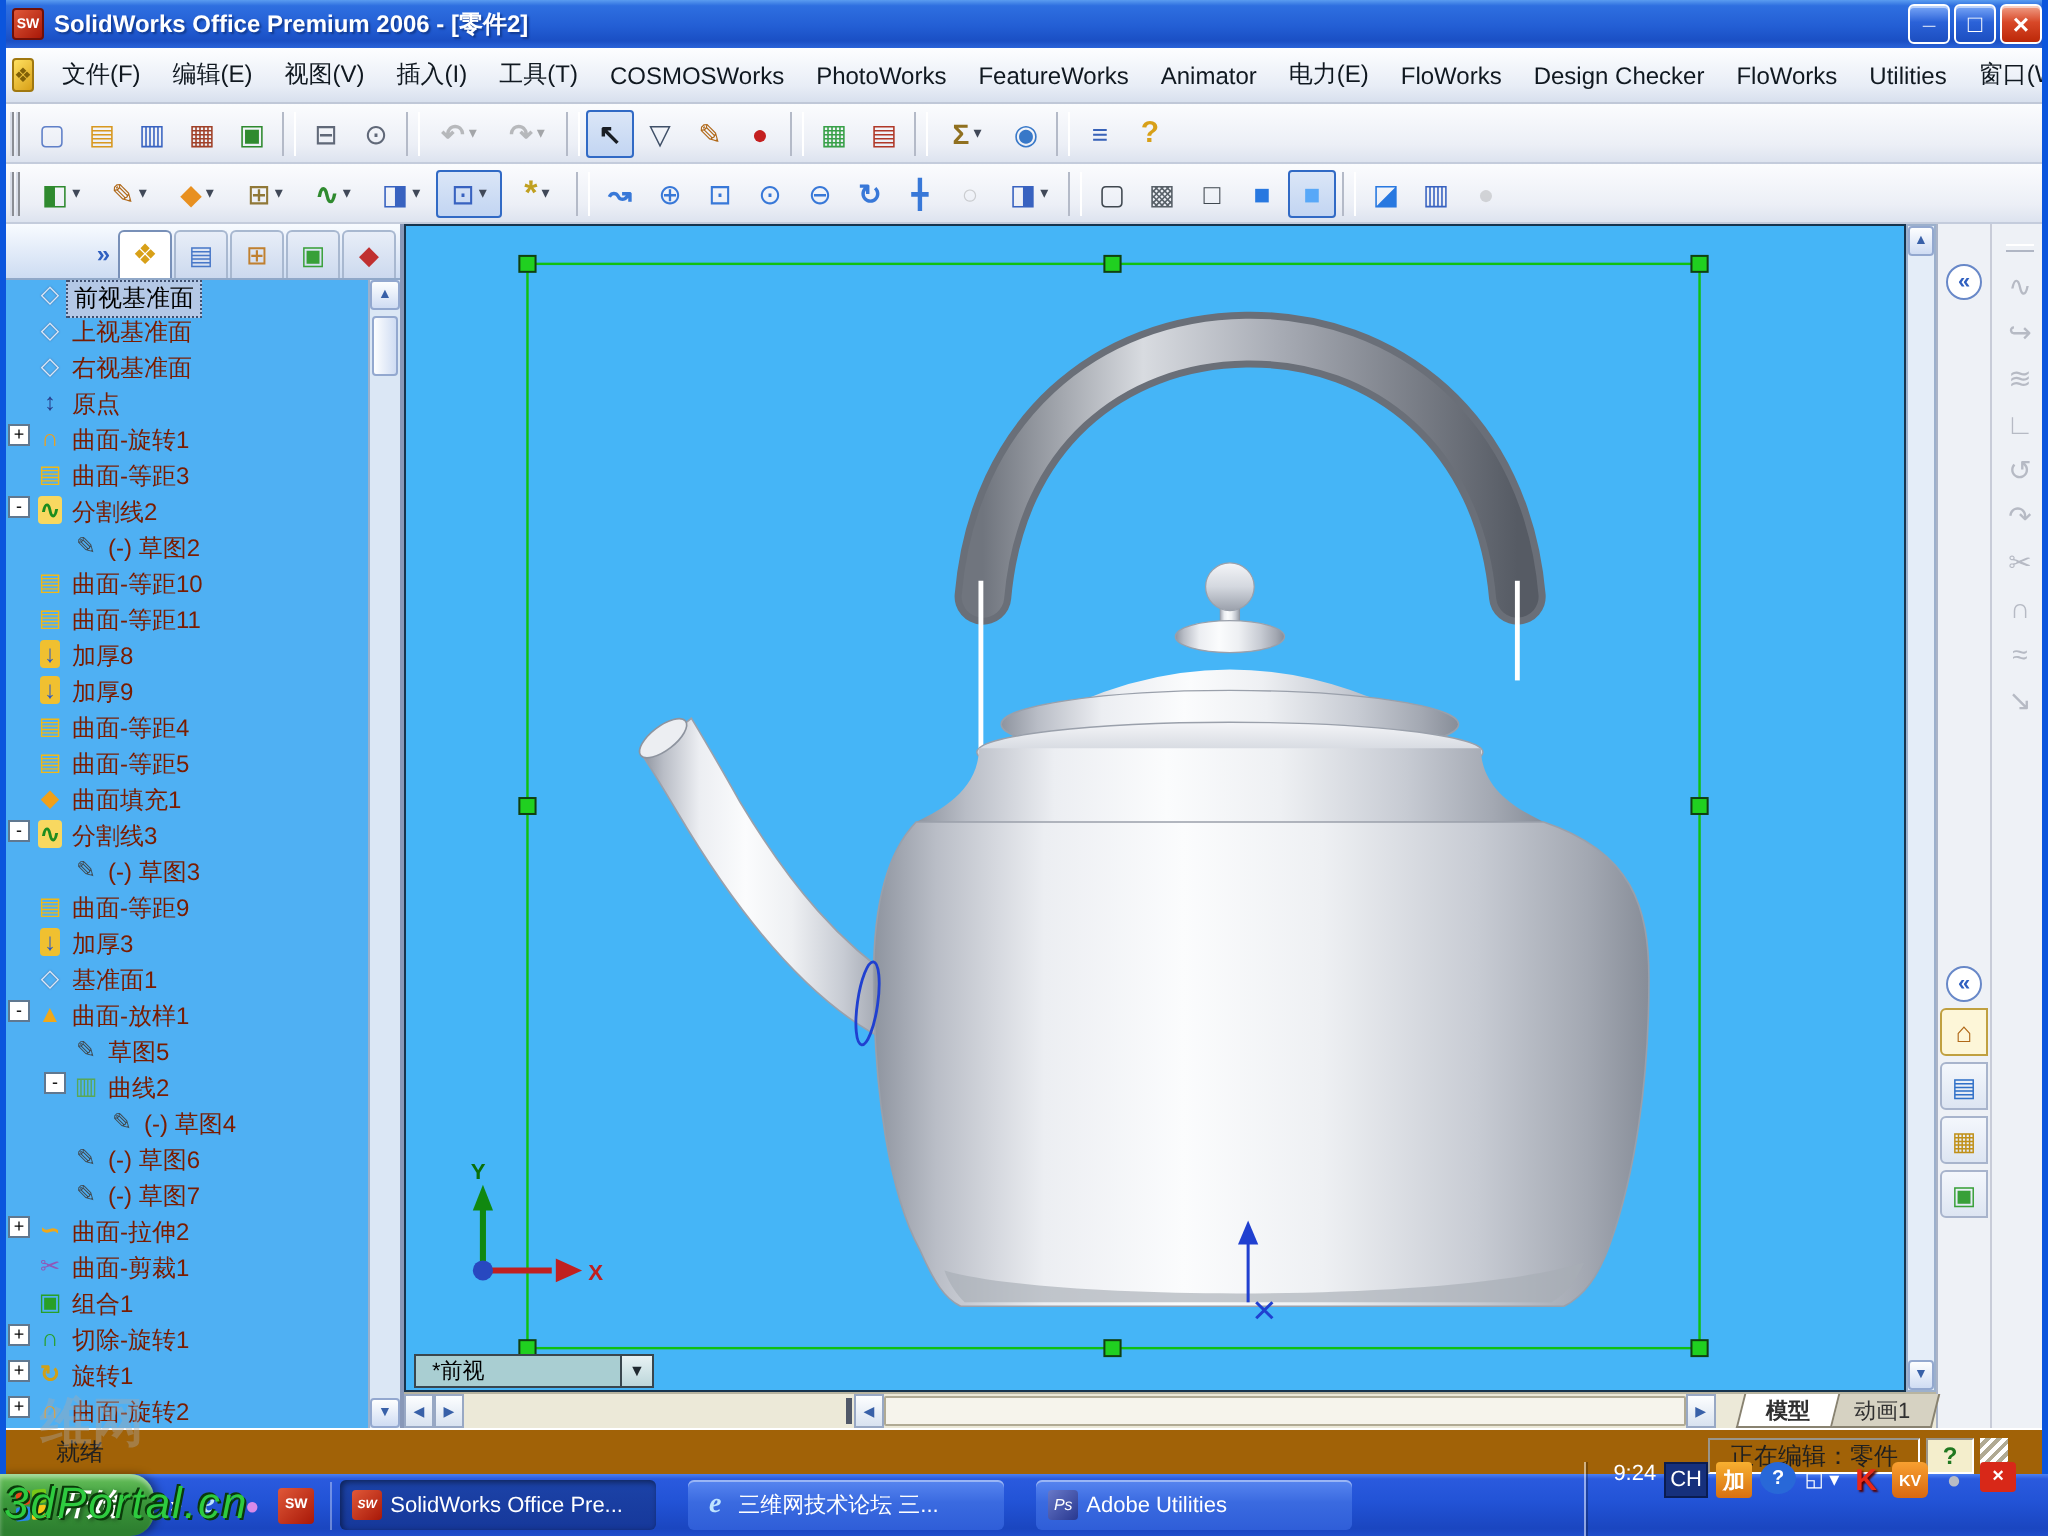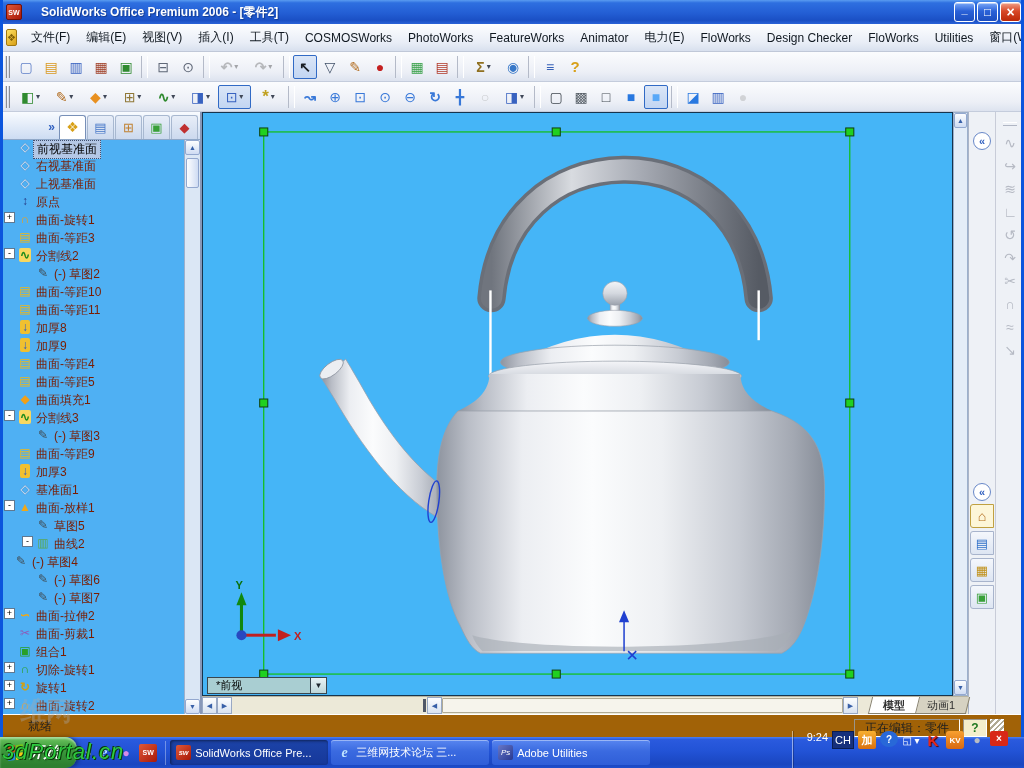--- a/index.html
+++ b/index.html
@@ -3,21 +3,21 @@
 <meta charset="utf-8">
 <style>
 *{box-sizing:border-box;margin:0;padding:0;user-select:none}
 html,body{width:1024px;height:768px;overflow:hidden}
 body{font-family:"Liberation Sans",sans-serif;font-size:12px}
 .app{position:relative;width:1024px;height:768px;background:#ece9d8;overflow:hidden}
 .edge{position:absolute;top:0;width:3px;height:737px;background:#0b55dd;z-index:40}
 .edgeL{left:0}.edgeR{right:0}
 
 
-.titlebar{height:24px;background:linear-gradient(180deg,#5a9cf0 0%,#2e6fe0 12%,#235ed4 55%,#1a4fc4 85%,#2a63d8 100%);display:flex;align-items:center;padding:0 3px 0 6px;gap:19px}
+.titlebar{height:24px;background:linear-gradient(180deg,#5a9cf0 0%,#2e6fe0 12%,#235ed4 55%,#1a4fc4 85%,#2a63d8 100%);display:flex;align-items:center;padding:0 3px 0 6px;gap:5px}
 .swlogo{width:16px;height:16px;background:linear-gradient(135deg,#e05838,#a81808);border:1px solid #701008;border-radius:2px;color:#fff;font-size:7px;font-weight:bold;display:flex;align-items:center;justify-content:center}
 .swlogo::before{content:"SW"}
 .title{color:#fff;font-weight:bold;font-size:12px;text-shadow:1px 1px 1px #123a90;flex:1;white-space:nowrap}
 .winbtns{display:flex;gap:2px}
 .wbtn{width:21px;height:20px;border-radius:3px;border:1px solid #fff;color:#fff;font-weight:bold;font-size:11px;display:flex;align-items:center;justify-content:center;background:linear-gradient(180deg,#7aa8f8,#2b62d8 45%,#1c4ec0);box-shadow:inset 0 1px 0 rgba(255,255,255,.5)}
 .wbtn.close{background:linear-gradient(180deg,#f0a088,#d84828 45%,#bc2808)}
 .wbtn.min::before{content:"_";position:relative;top:-3px}
 .wbtn.max::before{content:"□";font-size:12px}
 .wbtn.close::before{content:"×";font-size:14px}
 
@@ -92,21 +92,21 @@
 .ic-fm1::before{content:"❖";color:#d8a018;font-size:14px}
 .ic-fm2::before{content:"▤";color:#4878c8;font-size:13px}
 .ic-fm3::before{content:"⊞";color:#c08030;font-size:13px}
 .ic-fm4::before{content:"▣";color:#38a038;font-size:13px}
 .ic-fm5::before{content:"◆";color:#c03030;font-size:13px}
 .chev{margin-left:auto;color:#3060c0;font-weight:bold;font-size:12px;padding:0 3px}
 .chev::before{content:"»"}
 .treewrap{flex:1;position:relative;overflow:hidden}
 .tree{position:absolute;inset:0 17px 0 0;overflow:hidden}
 .trow{height:18px;display:flex;align-items:flex-start;white-space:nowrap;color:#7a1c00}
-.ind0{padding-left:4px}.ind1{padding-left:22px}.ind2{}
+.ind0{padding-left:4px}.ind1{padding-left:22px}.ind2{padding-left:40px}
 .exp{width:11px;height:11px;margin-right:2px;flex:none;font-size:9px;line-height:9px;text-align:center;color:#000}
 .exp.box{border:1px solid #607890;background:#fff}
 .ti{width:16px;flex:none;text-align:center;font-style:normal}
 .ti::before{font-size:12px}
 .ti-plane::before{content:"◇";color:#dce8f8;text-shadow:0 0 1px #406090}
 .ti-origin::before{content:"↕";color:#28408c;font-weight:bold}
 .ti-revsurf::before{content:"∩";color:#f0a018;font-weight:bold}
 .ti-offsurf::before{content:"▤";color:#f0b818}
 .ti-split::before{content:"∿";color:#1e8c1e;font-weight:bold;background:#f8d860;border-radius:2px;padding:0 1px}
 .ti-sketch::before{content:"✎";color:#40484e}
@@ -180,21 +180,21 @@
 .flag i{border-radius:1px}
 .flag .f1{background:#e84818}.flag .f2{background:#78c818}.flag .f3{background:#2888e8}.flag .f4{background:#f8c818}
 .ql{display:flex;align-items:center;gap:4px;padding:0 8px;border-right:1px solid rgba(255,255,255,.35);height:24px}
 .qli{width:18px;height:18px;display:flex;align-items:center;justify-content:center;border-radius:2px;font-size:12px;color:#fff}
 .qie::before{content:"e";font-family:"Liberation Serif",serif;font-style:italic;font-weight:bold;color:#bfe4ff;font-size:15px}
 .qapp::before{content:"●";color:#d88ae8}
 .qsw{background:linear-gradient(135deg,#e05838,#a81808);font-size:7px;font-weight:bold}
 .qsw::before{content:"SW"}
 .qlchev{color:#fff;font-weight:bold;font-size:11px}
 .qlchev::before{content:"»"}
-.tasks{display:flex;gap:3px;padding:0 4px;flex:1;min-width:0}
+.tasks{display:flex;gap:16px;padding:0 4px;flex:1;min-width:0}
 .task{width:158px;height:25px;display:flex;align-items:center;gap:4px;padding:0 6px;border-radius:3px;background:linear-gradient(180deg,#5886f0,#3a6ae0 45%,#2f5ed8);box-shadow:inset 0 1px 0 rgba(255,255,255,.4);color:#fff;font-size:11px;white-space:nowrap;overflow:hidden}
 .task.active{background:linear-gradient(180deg,#1c43a8,#16389a);box-shadow:inset 1px 1px 3px rgba(0,0,0,.5)}
 .tico{width:15px;height:15px;flex:none;display:flex;align-items:center;justify-content:center;border-radius:2px;font-size:11px}
 .tsw{background:linear-gradient(135deg,#e05838,#a81808);color:#fff;font-size:6px;font-weight:bold}
 .tsw::before{content:"SW"}
 .tie::before{content:"e";font-family:"Liberation Serif",serif;font-style:italic;font-weight:bold;color:#bfe4ff;font-size:14px}
 .tps{background:linear-gradient(135deg,#6878c8,#283890);color:#fff;font-size:8px}
 .tps::before{content:"Ps"}
 .tray{display:flex;align-items:flex-start;gap:4px;height:43px;padding:0 16px 0 10px;border-left:1px solid rgba(255,255,255,.5);box-shadow:inset 1px 0 0 rgba(0,0,0,.25)}
 .tri{height:18px;min-width:18px;display:flex;align-items:center;justify-content:center;color:#fff;font-size:11px}
@@ -498,27 +498,27 @@
 
             <div class="trow ind0 sel">
               <span class="exp"></span>
               <i class="ti ti-plane"></i>
               <span class="lbl">前视基准面</span>
             </div>
 
             <div class="trow ind0">
               <span class="exp"></span>
               <i class="ti ti-plane"></i>
+              <span class="lbl">上视基准面</span>
+            </div>
+
+            <div class="trow ind0">
+              <span class="exp"></span>
+              <i class="ti ti-plane"></i>
               <span class="lbl">右视基准面</span>
-            </div>
-
-            <div class="trow ind0">
-              <span class="exp"></span>
-              <i class="ti ti-plane"></i>
-              <span class="lbl">上视基准面</span>
             </div>
 
             <div class="trow ind0">
               <span class="exp"></span>
               <i class="ti ti-origin"></i>
               <span class="lbl">原点</span>
             </div>
 
             <div class="trow ind0">
               <span class="exp box">+</span>

